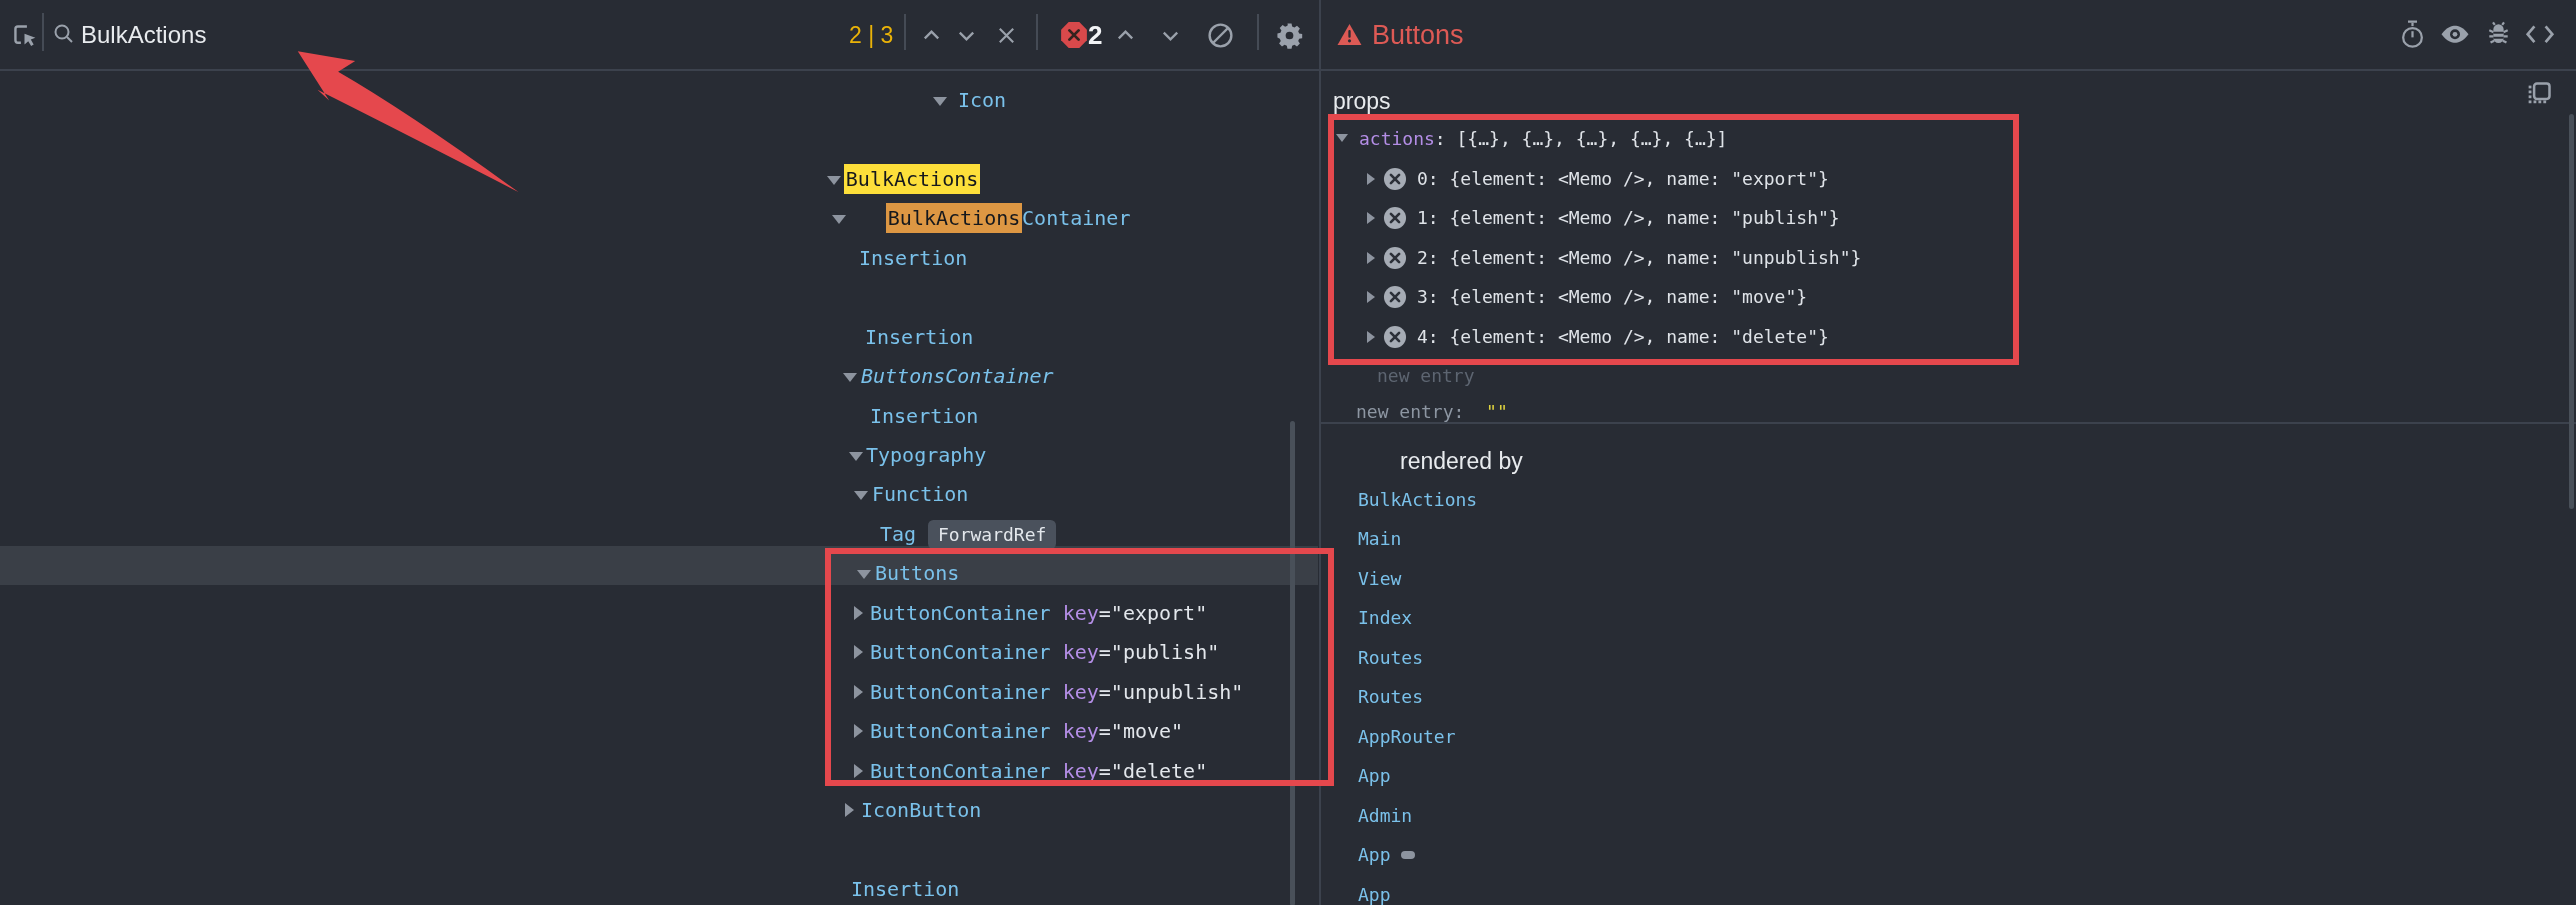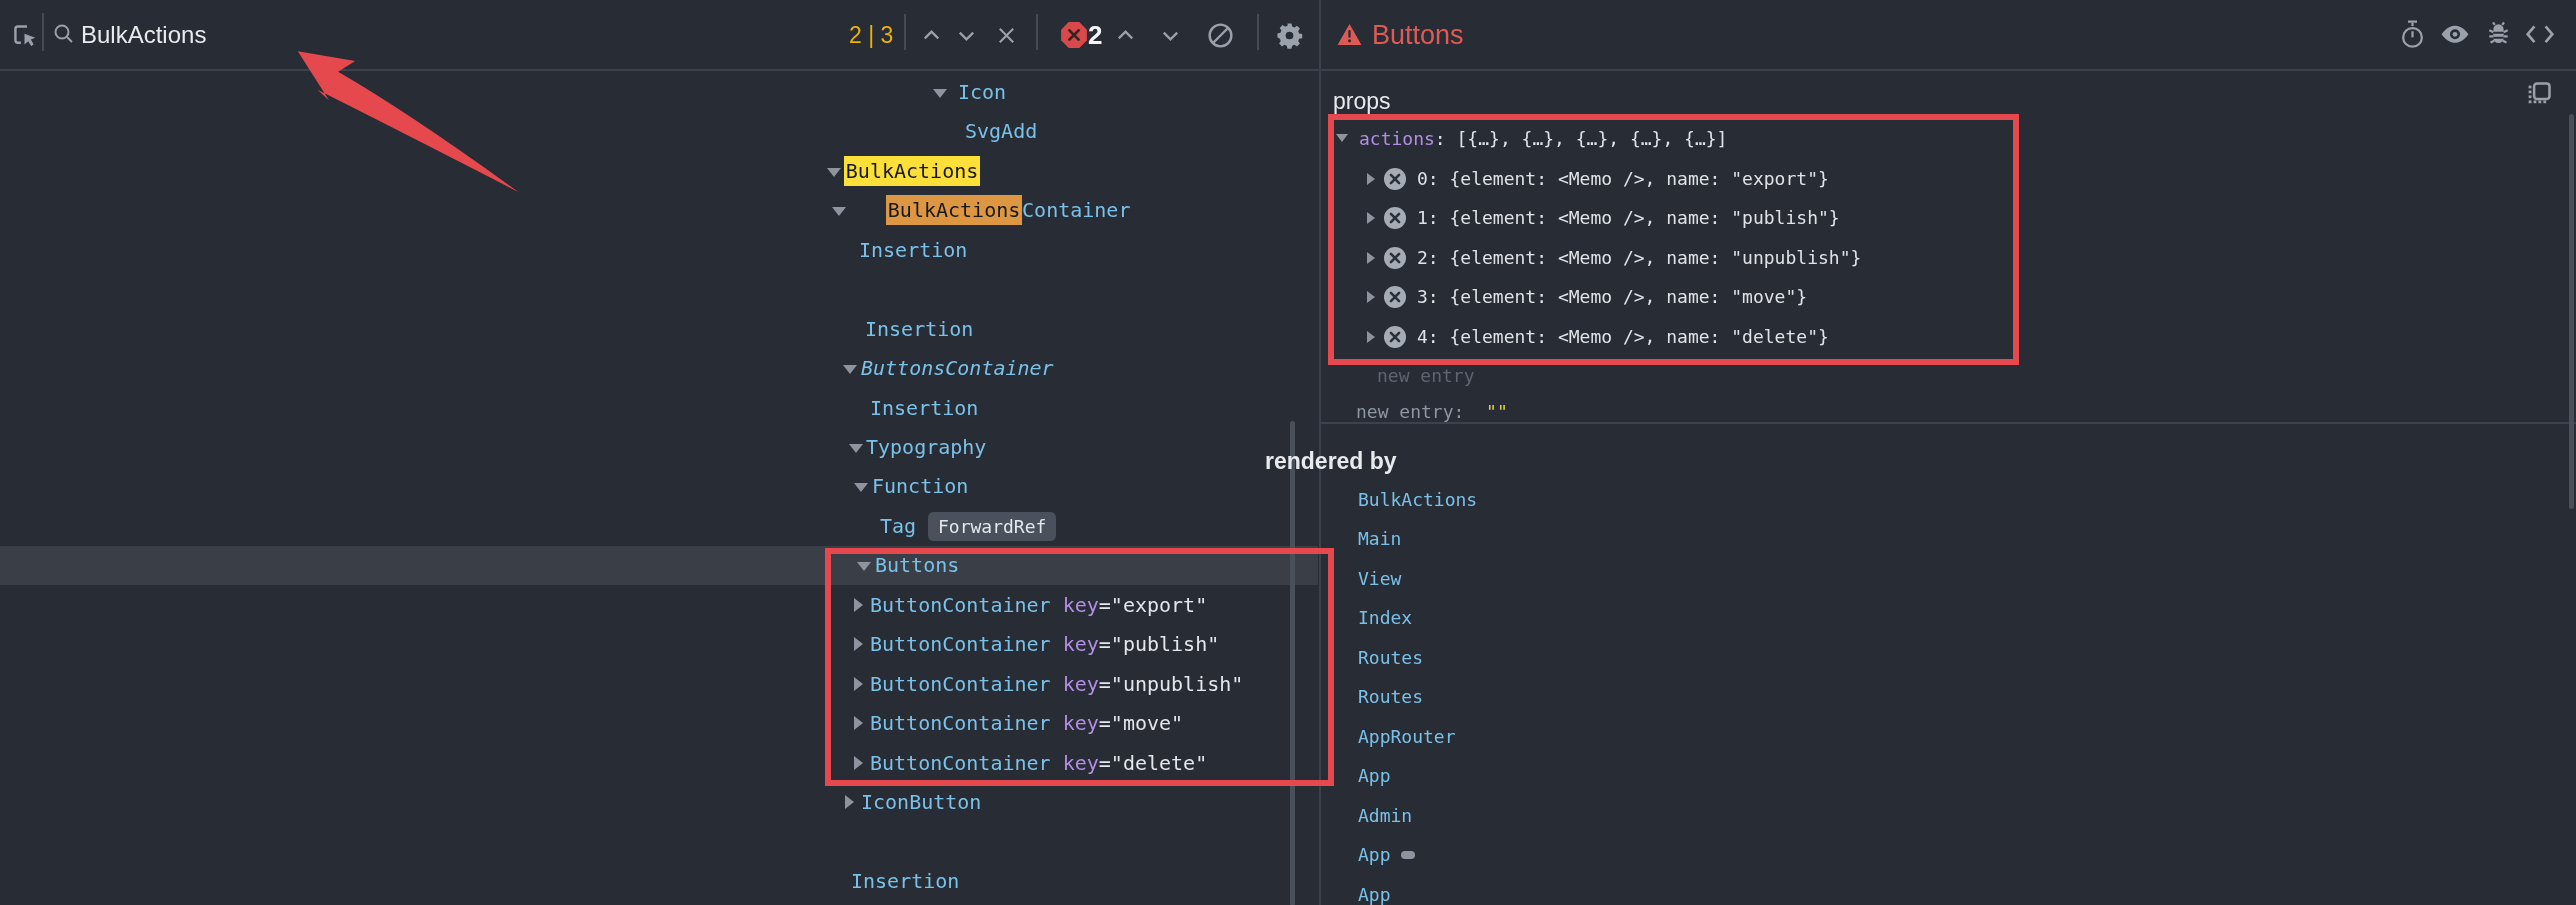--- a/index.html
+++ b/index.html
@@ -13,21 +13,21 @@
                font-size:24px;color:#e8ebee;}
   .results{position:absolute;left:849px;top:0;height:70px;line-height:70px;
            font-size:23px;color:#eab308;}
   .errcount{position:absolute;left:1088px;top:0;height:70px;line-height:70px;
             font-size:26px;font-weight:600;color:#f2f4f6;}
   .icon-btn{position:absolute;display:flex;align-items:center;justify-content:center;}
   .dev-title{position:absolute;left:1372px;top:0;height:70px;line-height:70px;
              font-size:27px;color:#dd5a55;}
   
   .trow{position:absolute;left:0;width:1318px;height:39px;line-height:39px;
-        font-family:"DejaVu Sans Mono",monospace;font-size:20px;color:#7ac1ea;}
+        font-family:"DejaVu Sans Mono",monospace;font-size:20px;color:#7ac1ea;margin-top:8px;}
   .trow .lbl{position:absolute;top:0;white-space:pre;}
   .trow .lbl i,.trow .lbl em{font-style:normal;}
   .arr{position:absolute;width:0;height:0;}
   .arr.d{top:16px;border-left:7.2px solid transparent;border-right:7.2px solid transparent;
          border-top:9px solid #8d949f;}
   .arr.r{top:11.7px;border-top:7.2px solid transparent;border-bottom:7.2px solid transparent;
          border-left:9px solid #8d949f;}
   .arr.rs{top:13.5px;border-top:6.3px solid transparent;border-bottom:6.3px solid transparent;
           border-left:8px solid #8d949f;}
   .hl{color:#15181d;padding:2.7px 1.8px;}
@@ -164,23 +164,20 @@
 <div class="hline" style="left:0;top:69px;width:2576px;height:1.8px;"></div>
 <div class="hline" style="left:1319px;top:0;width:1.8px;height:906px;"></div>
 
 <div class="abs" style="left:0;top:71px;width:1318px;height:835px;">
   <div class="selband" style="top:475px;"></div>
 
   <div class="trow" style="top:1.8px;">
     <span class="arr d" style="left:933px"></span>
     <span class="lbl" style="left:958px">Icon</span>
   </div>
-  <div class="trow" style="top:41px;">
-    <span class="lbl" style="left:965px">SvgAdd</span>
-  </div>
   <div class="trow" style="top:81px;">
     <span class="arr d" style="left:827px"></span>
     <span class="lbl" style="left:844px"><em class="hl y">BulkActions</em><i></i></span>
   </div>
   <div class="trow" style="top:120px;">
     <span class="arr d" style="left:832px"></span>
     <span class="lbl" style="left:886px"><em class="hl o">BulkActions</em><i>Container</i></span>
   </div>
   <div class="trow" style="top:160px;">
     <span class="lbl" style="left:859px">Insertion</span>
@@ -306,21 +303,21 @@
 
 <div class="prow" style="top:356px;">
   <span class="lbl ghost" style="left:57px">new entry</span>
 </div>
 <div class="prow" style="top:392px;">
   <span class="lbl" style="left:36px"><i class="newentry">new entry</i><i class="newentry">:  </i><i class="vyellow">""</i></span>
 </div>
 
 <div class="hline" style="left:1321px;top:422px;width:1255px;height:1.8px;"></div>
 
-<div class="sec-label" style="left:1265px;top:442px;font-weight:bold;">rendered by</div>
+<div class="sec-label" style="left:1400px;top:442px;">rendered by</div>
 <div class="rbrow" style="top:480px;">
     <span class="lbl abs" style="left:1358px">BulkActions</span>
   </div>
 <div class="rbrow" style="top:519px;">
     <span class="lbl abs" style="left:1358px">Main</span>
   </div>
 <div class="rbrow" style="top:559px;text-align:right;">
     <span class="lbl abs" style="left:1358px">View</span>
   </div>
 <div class="rbrow" style="top:598px;">

